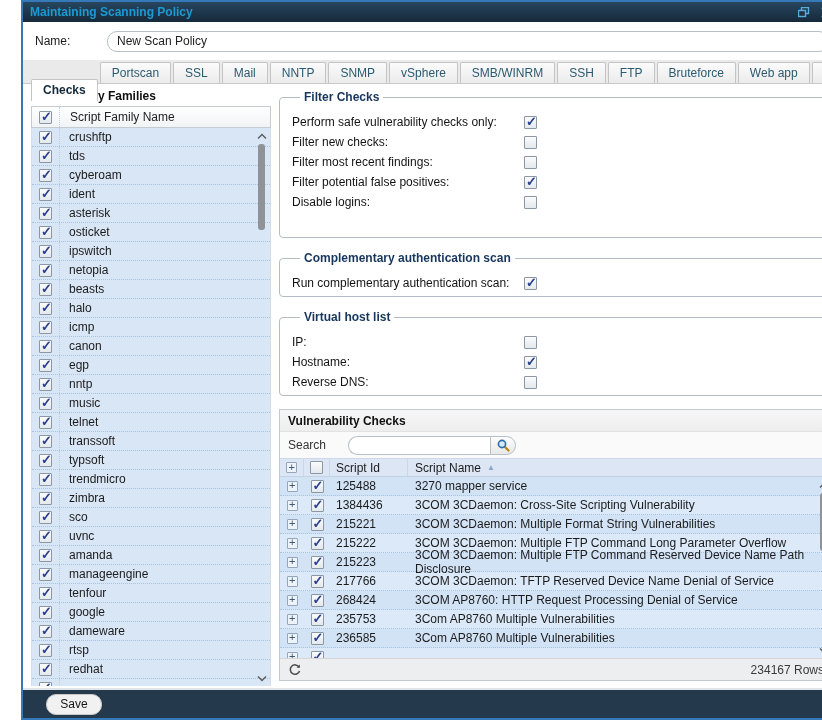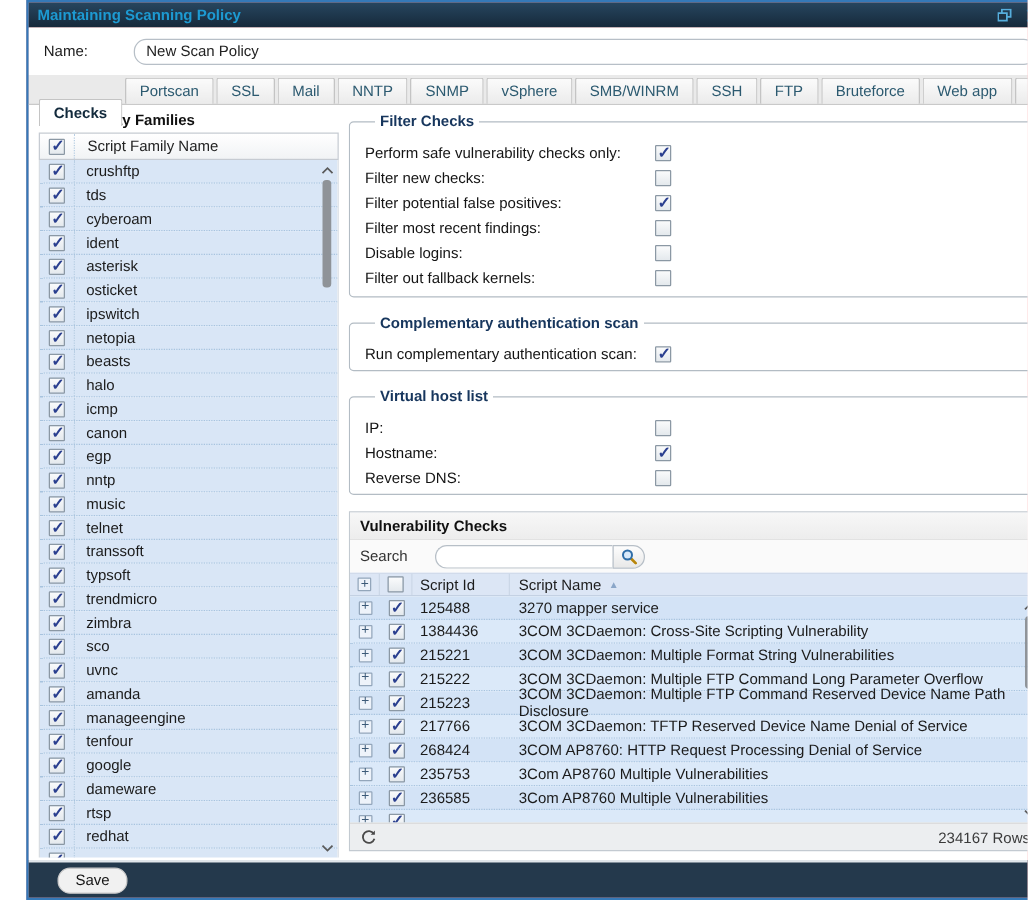--- a/index.html
+++ b/index.html
@@ -374,33 +374,29 @@
         <legend>Filter Checks</legend>
       <div class="opt-row">
     <span class="opt-label">Perform safe vulnerability checks only:</span>
     <span class="cb checked"></span>
   </div>
           <div class="opt-row">
     <span class="opt-label">Filter new checks:</span>
     <span class="cb"></span>
   </div>
           <div class="opt-row">
+    <span class="opt-label">Filter most recent findings:</span>
+    <span class="cb"></span>
+  </div>
+          <div class="opt-row">
     <span class="opt-label">Filter potential false positives:</span>
     <span class="cb checked"></span>
   </div>
           <div class="opt-row">
-    <span class="opt-label">Filter most recent findings:</span>
-    <span class="cb"></span>
-  </div>
-          <div class="opt-row">
     <span class="opt-label">Disable logins:</span>
-    <span class="cb"></span>
-  </div>
-          <div class="opt-row">
-    <span class="opt-label">Filter out fallback kernels:</span>
     <span class="cb"></span>
   </div>
         </fieldset>
 
       <fieldset class="f-comp">
         <legend>Complementary authentication scan</legend>
       <div class="opt-row">
     <span class="opt-label">Run complementary authentication scan:</span>
     <span class="cb checked"></span>
   </div>

